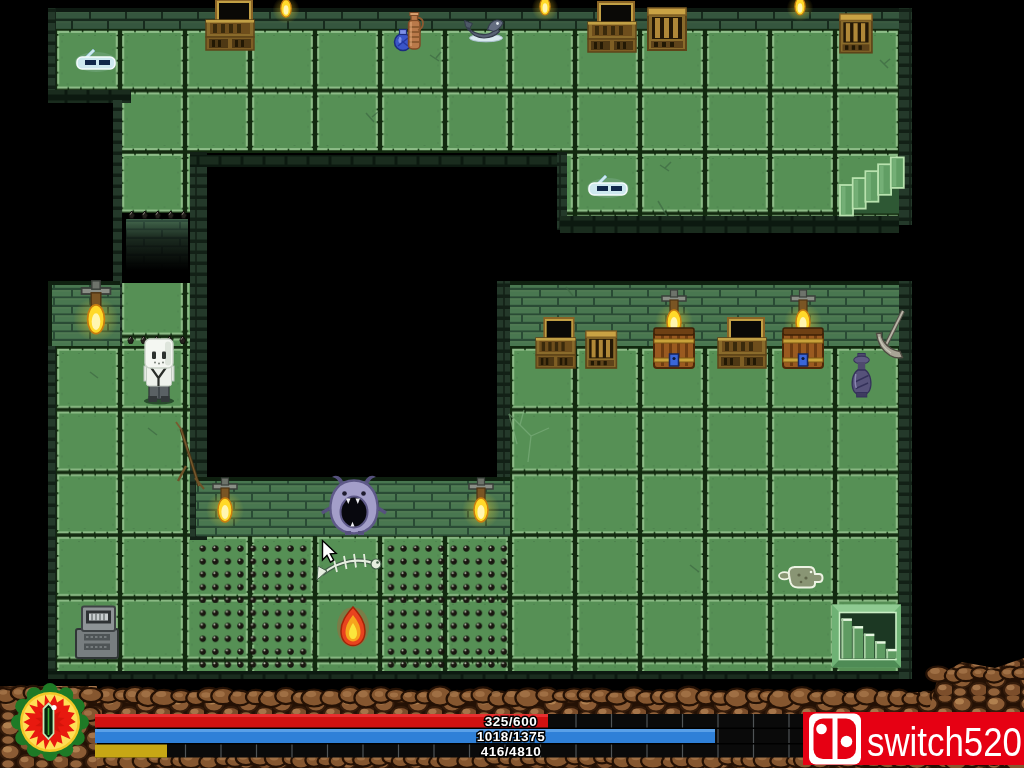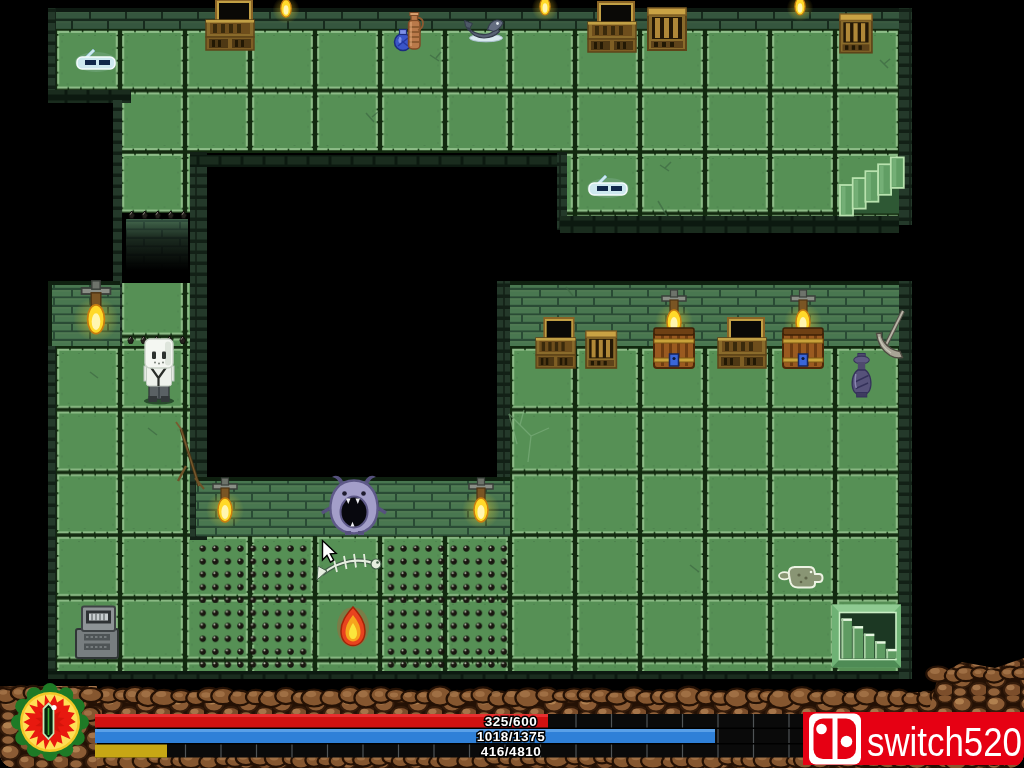--- a/index.html
+++ b/index.html
@@ -1,15 +1,15 @@
 <!DOCTYPE html>
 <html><head><meta charset="utf-8">
 <style>
 html,body{margin:0;padding:0;background:#000;}
-#stage{position:relative;width:1024px;height:768px;background:#000;overflow:hidden;font-family:"Liberation Sans",sans-serif;border-radius:15px;}
+#stage{position:relative;width:1024px;height:768px;background:#000;overflow:hidden;font-family:"Liberation Sans",sans-serif;}
 </style></head>
 <body>
 <div id="stage">
 <svg xmlns="http://www.w3.org/2000/svg" width="1024" height="768" viewBox="0 0 1024 768">
 <defs>
  <pattern id="tileT" width="65" height="61.5" x="55" y="29" patternUnits="userSpaceOnUse">
    <rect width="65" height="61.5" fill="#12290F"></rect>
    <rect x="3.2" y="2.8" width="58.6" height="55.9" fill="#569055"></rect>
    <rect x="3.2" y="2.8" width="58.6" height="55.9" fill="none" stroke="#8CBB86" stroke-width="2.1" stroke-dasharray="11 1.6"></rect>
    <rect x="7" y="6.5" width="51" height="48.5" fill="none" stroke="#4D824E" stroke-width="1" stroke-dasharray="2 14"></rect>

